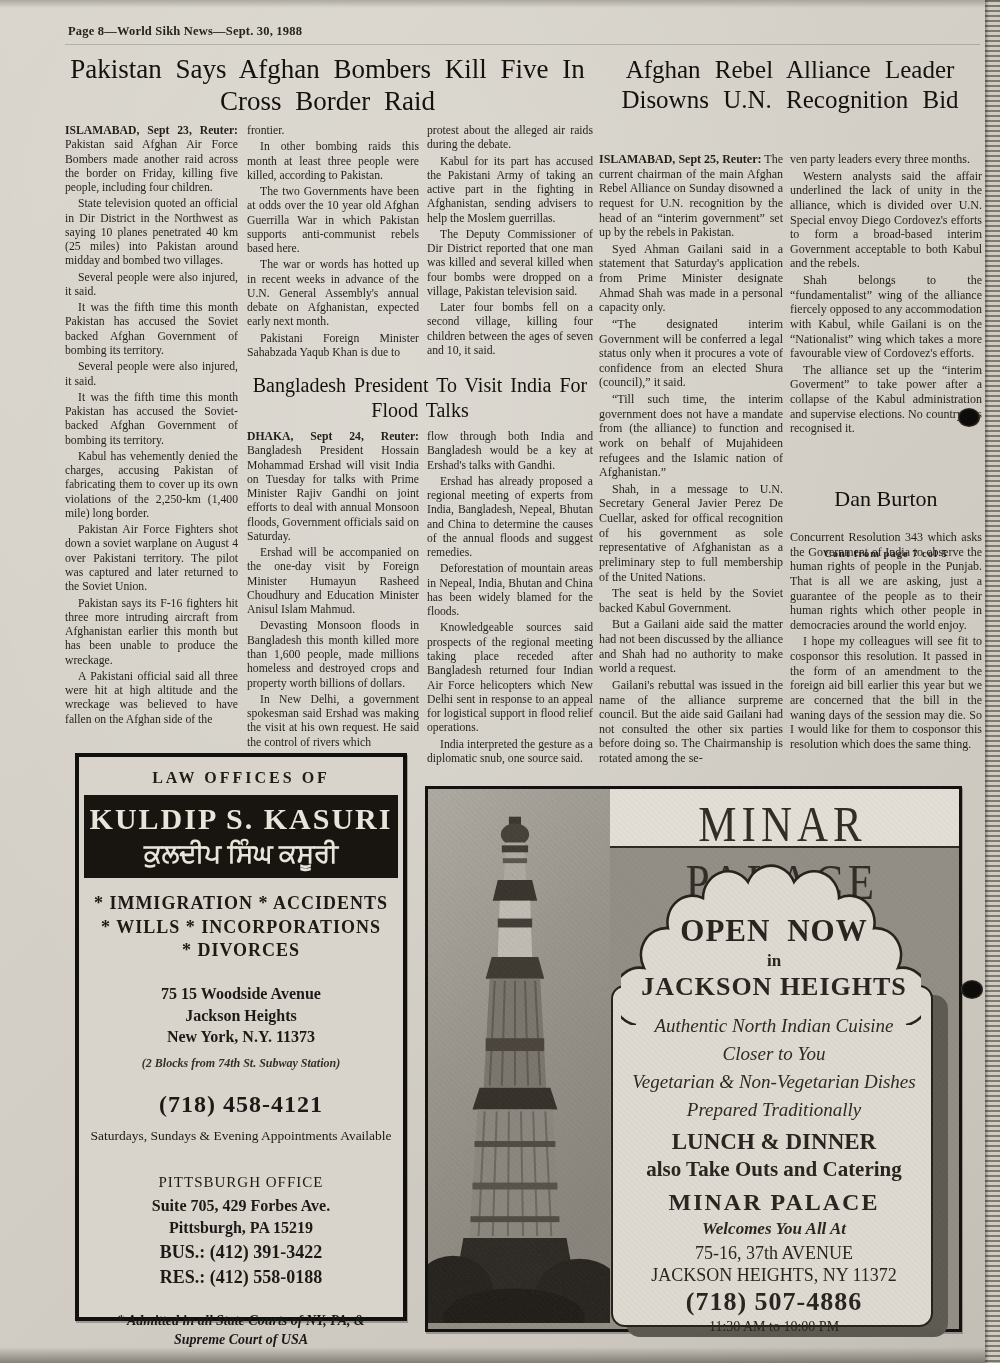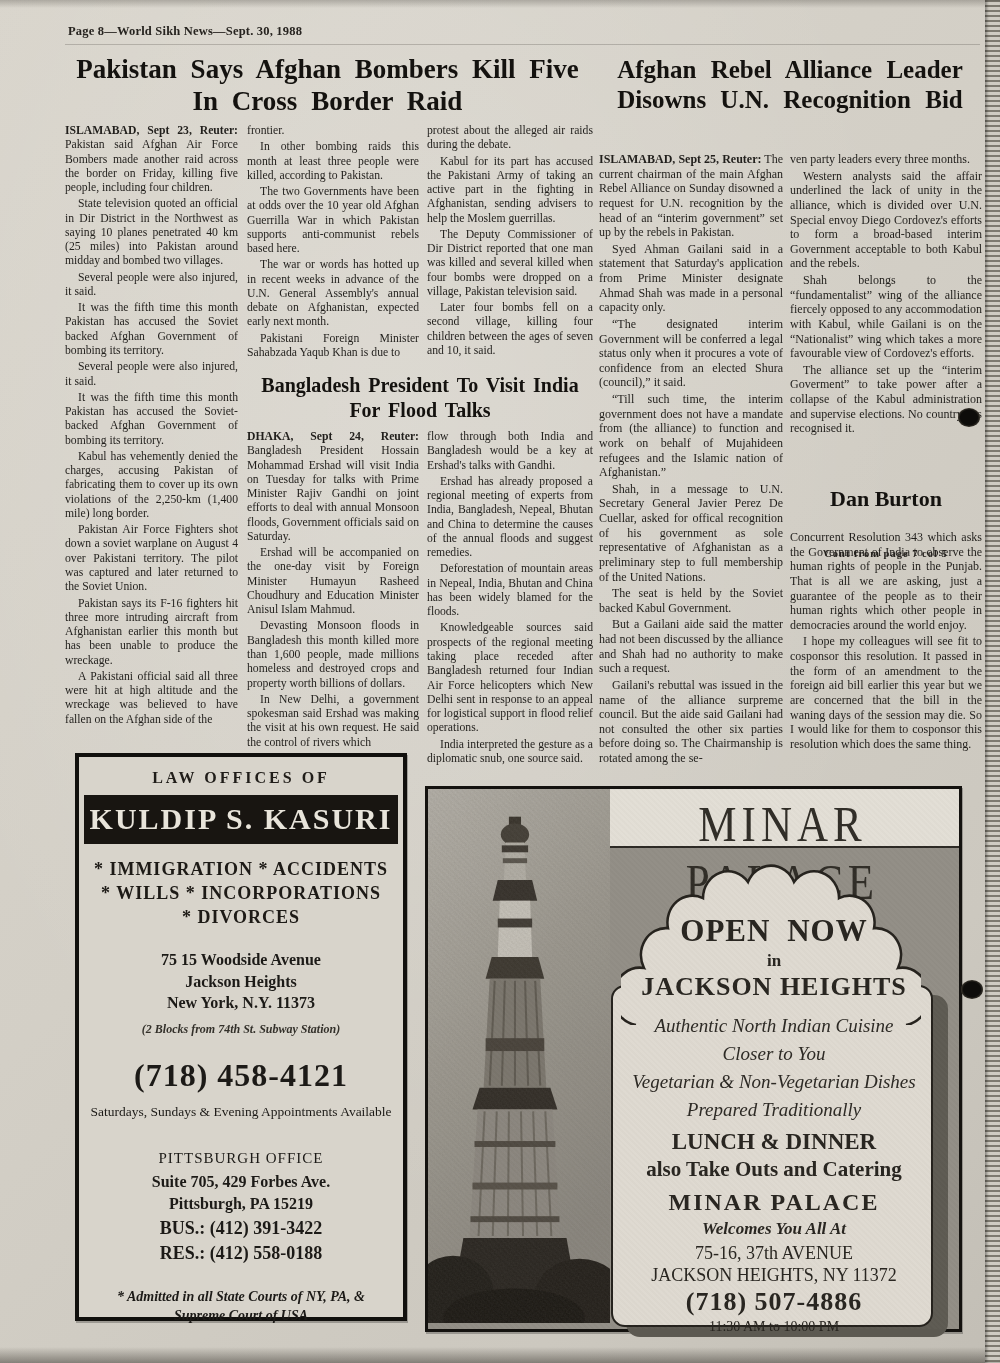--- a/index.html
+++ b/index.html
@@ -9,35 +9,35 @@
       radial-gradient(ellipse at 40% 30%, rgba(255,255,255,0.18), rgba(0,0,0,0) 60%),
       linear-gradient(135deg,#d9d5cc 0%,#d3cfc6 45%,#ccc8bf 80%,#c2beb5 100%);
     font-family:"Liberation Serif", serif;color:#1c1a17;
   }
   .abs{position:absolute;}
   
   .col{font-size:11.7px;line-height:1.22;text-align:justify;overflow:hidden;color:#211f1c;}
   .col p{margin:0 0 2px 0;text-indent:13px;}
   .col p.first{text-indent:0;}
   .lead{font-weight:bold;}
-  .headline{font-weight:bold;text-align:center;color:#14120f;}
+  .headline{font-weight:normal;text-align:center;color:#14120f;}
   .rule{background:rgba(40,36,30,0.22);height:1px;}
   .pageheader{font-size:12.5px;font-weight:bold;color:#26231f;letter-spacing:0.2px;}
   .contline{font-size:10.5px;font-weight:bold;text-align:center;letter-spacing:1px;color:#26231f;}
   
   .lawad{border:4px solid #11100d;background:#d8d4cb;text-align:center;
          box-shadow:1px 2px 0 rgba(0,0,0,0.25);}
   .law-header{font-size:16px;letter-spacing:3px;font-weight:bold;margin-top:12px;color:#201d19;}
   .law-band{background:#181511;color:#e8e4da;margin:8px 5px 0 5px;padding:7px 2px 9px 2px;}
   .law-name-en{font-size:30px;font-weight:bold;letter-spacing:2px;line-height:1.1;}
   .law-name-pa{font-size:26px;font-weight:bold;margin-top:4px;line-height:1.15;}
   .law-services{font-size:18px;font-weight:bold;letter-spacing:1px;margin-top:14px;line-height:1.32;color:#1d1a16;}
   .law-addr{font-size:16px;font-weight:bold;margin-top:20px;line-height:1.35;}
   .law-note{font-size:12px;font-style:italic;font-weight:bold;margin-top:8px;color:#33302a;}
-  .law-phone{font-size:32px;font-weight:bold;margin-top:20px;letter-spacing:1px;}
+  .law-phone{font-size:24px;font-weight:bold;margin-top:20px;letter-spacing:1px;}
   .law-avail{font-size:13.5px;margin-top:10px;}
   .law-pitt-title{font-size:15px;font-weight:normal;margin-top:30px;letter-spacing:1px;}
   .law-pitt{font-size:16px;font-weight:bold;line-height:1.4;margin-top:4px;}
   .law-foot{font-size:14px;font-weight:bold;font-style:italic;margin:22px 14px 0 14px;line-height:1.35;}
   
   .minarad{border:3px solid #14120f;background:#918d85;box-shadow:1px 2px 0 rgba(0,0,0,0.25);}
   .minar-band{position:absolute;left:0;right:0;top:0;height:57px;background:#e2ded5;
               border-bottom:2px solid #2a2722;}
   .minar-title{position:absolute;left:182px;right:4px;top:6px;text-align:center;
                font-size:43px;letter-spacing:5px;color:#2e2b25;transform:scaleY(1.18);
@@ -113,21 +113,21 @@
   <div class="abs headline" style="left:600px;top:55px;width:380px;font-size:25px;line-height:1.2;word-spacing:8px;">Afghan Rebel Alliance Leader Disowns U.N. Recognition Bid</div>
 
   <div class="abs col" style="left:599px;top:152px;width:184px;height:648px;font-size:12px;">
     <p class="first"><span class="lead">ISLAMABAD, Sept 25, Reuter:</span>
        <span>The current chairman of the main Afghan Rebel Alliance on Sunday disowned a request for U.N. recognition by the head of an “interim government” set up by the rebels in Pakistan.</span></p>
     <p>Syed Ahman Gailani said in a statement that Saturday's application from Prime Minister designate Ahmad Shah was made in a personal capacity only.</p>
     <p>“The designated interim Government will be conferred a legal status only when it procures a vote of confidence from an elected Shura (council),” it said.</p>
     <p>“Till such time, the interim government does not have a mandate from (the alliance) to function and work on behalf of Mujahideen refugees and the Islamic nation of Afghanistan.”</p>
     <p>Shah, in a message to U.N. Secretary General Javier Perez De Cuellar, asked for offical recognition of his government as sole representative of Afghanistan as a preliminary step to full membership of the United Nations.</p>
     <p>The seat is held by the Soviet backed Kabul Government.</p>
-    <p>But a Gailani aide said the matter had not been discussed by the alliance and Shah had no authority to make such a request.</p>
+    <p>But a Gailani aide said the matter had not been discussed by the alliance and Shah had no authority to make world a request.</p>
     <p>Gailani's rebuttal was issued in the name of the alliance surpreme council. But the aide said Gailani had not consulted the other six parties before doing so. The Chairmanship is rotated among the se-</p>
   </div>
 
   <div class="abs col" style="left:790px;top:152px;width:192px;height:312px;font-size:12px;">
     <p class="first">ven party leaders every three months.</p>
     <p>Western analysts said the affair underlined the lack of unity in the alliance, which is divided over U.N. Special envoy Diego Cordovez's efforts to form a broad-based interim Government acceptable to both Kabul and the rebels.</p>
     <p>Shah belongs to the “fundamentalist” wing of the alliance fiercely opposed to any accommodation with Kabul, while Gailani is on the “Nationalist” wing which takes a more favourable view of Cordovez's efforts.</p>
     <p>The alliance set up the “interim Goverment” to take power after a collapse of the Kabul administration and supervise elections. No country has recognised it.</p>
   </div>
 
@@ -136,20 +136,21 @@
 
   <div class="abs col" style="left:790px;top:530px;width:192px;height:252px;font-size:12px;">
     <p class="first">Concurrent Resolution 343 which asks the Government of India to observe the human rights of people in the Punjab. That is all we are asking, just a guarantee of the people as to their human rights which other people in democracies around the world enjoy.</p>
     <p>I hope my colleagues will see fit to cosponsor this resolution. It passed in the form of an amendment to the foreign aid bill earlier this year but we are concerned that the bill in the waning days of the session may die. So I would like for them to cosponsor this resolution which does the same thing.</p>
   </div>
 
   <div class="abs lawad" style="left:75px;top:753px;width:324px;height:560px;">
     <div class="law-header">LAW OFFICES OF</div>
     <div class="law-band">
       <div class="law-name-en">KULDIP S. KASURI</div>
+      <div class="law-name-pa">ਕੁਲਦੀਪ ਸਿੰਘ ਕਸੂਰੀ</div>
     </div>
     <div class="law-services">
       <div>* IMMIGRATION * ACCIDENTS</div>
       <div>* WILLS * INCORPORATIONS</div>
       <div>* DIVORCES</div>
     </div>
     <div class="law-addr">
       <div>75 15 Woodside Avenue</div>
       <div>Jackson Heights</div>
       <div>New York, N.Y.  11373</div>

